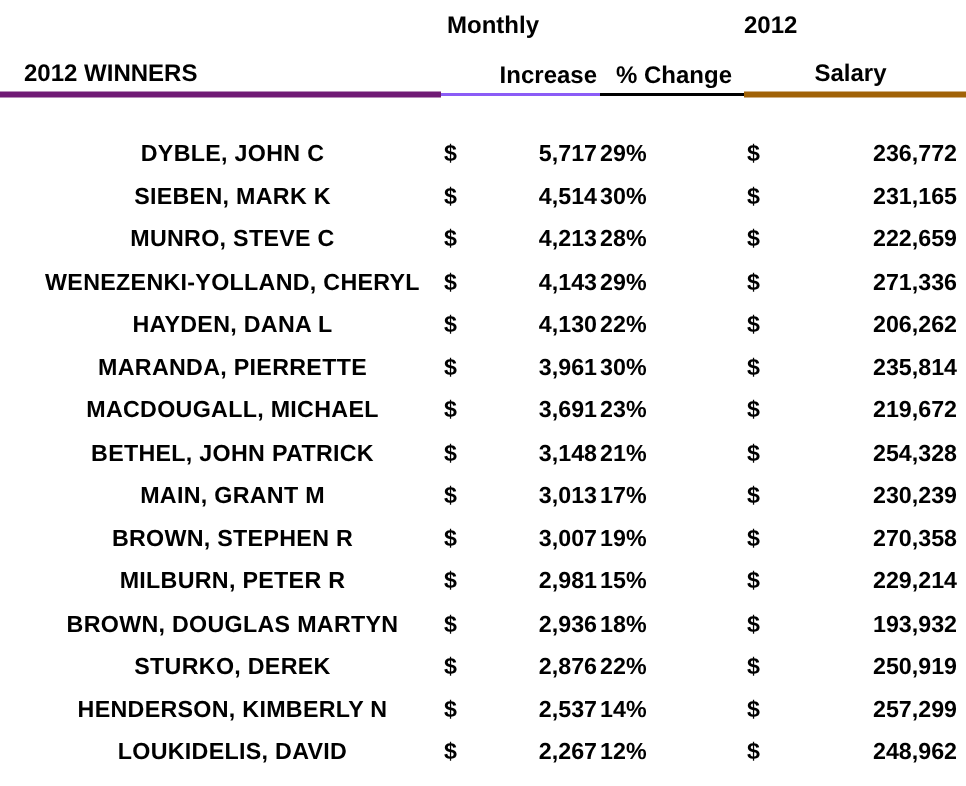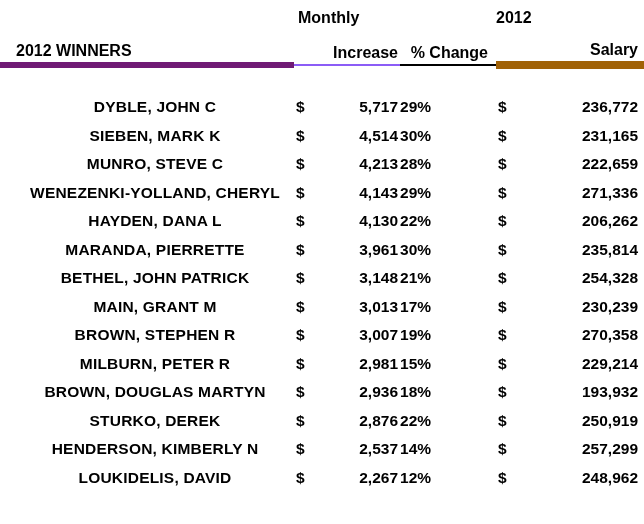--- a/index.html
+++ b/index.html
@@ -54,38 +54,38 @@
   .hdr-monthly {
     text-align: left;
     padding-left: 4px !important;
   }
   .hdr-2012 {
     padding-right: 6px !important;
   }
   .hdr-winners {
     text-align: left;
     padding-left: 16px !important;
-    border-bottom: 6px solid #701a75;
+    border-bottom: 4px solid #701a75;
     padding-bottom: 3px !important;
   }
   .hdr-increase {
     text-align: right;
     border-bottom: 2px solid #8b5cf6;
     padding-bottom: 3px !important;
     padding-right: 2px !important;
   }
   .hdr-pct {
     text-align: right;
     border-bottom: 2px solid #000;
     padding-bottom: 3px !important;
     padding-right: 8px !important;
   }
   .hdr-salary {
-    text-align: right;
-    border-bottom: 8px solid #a16207;
+    text-align: center;
+    border-bottom: 4px solid #a16207;
     padding-bottom: 3px !important;
     padding-right: 6px !important;
   }
   .spacer-row td { height: 20px; border: none; }
 
   
   tbody tr { height: 28.5px; }
   td.name {
     text-align: center;
     padding-left: 16px;
@@ -182,20 +182,28 @@
       </tr>
       <tr>
         <td class="name">MARANDA, PIERRETTE</td>
         <td class="dollar">$</td>
         <td class="num">3,961</td>
         <td class="pct">30%</td>
         <td class="dollar">$</td>
         <td class="sal">235,814</td>
       </tr>
       <tr>
+        <td class="name">MACDOUGALL, MICHAEL</td>
+        <td class="dollar">$</td>
+        <td class="num">3,691</td>
+        <td class="pct">23%</td>
+        <td class="dollar">$</td>
+        <td class="sal">219,672</td>
+      </tr>
+      <tr>
         <td class="name">BETHEL, JOHN PATRICK</td>
         <td class="dollar">$</td>
         <td class="num">3,148</td>
         <td class="pct">21%</td>
         <td class="dollar">$</td>
         <td class="sal">254,328</td>
       </tr>
       <tr>
         <td class="name">MAIN, GRANT M</td>
         <td class="dollar">$</td>

